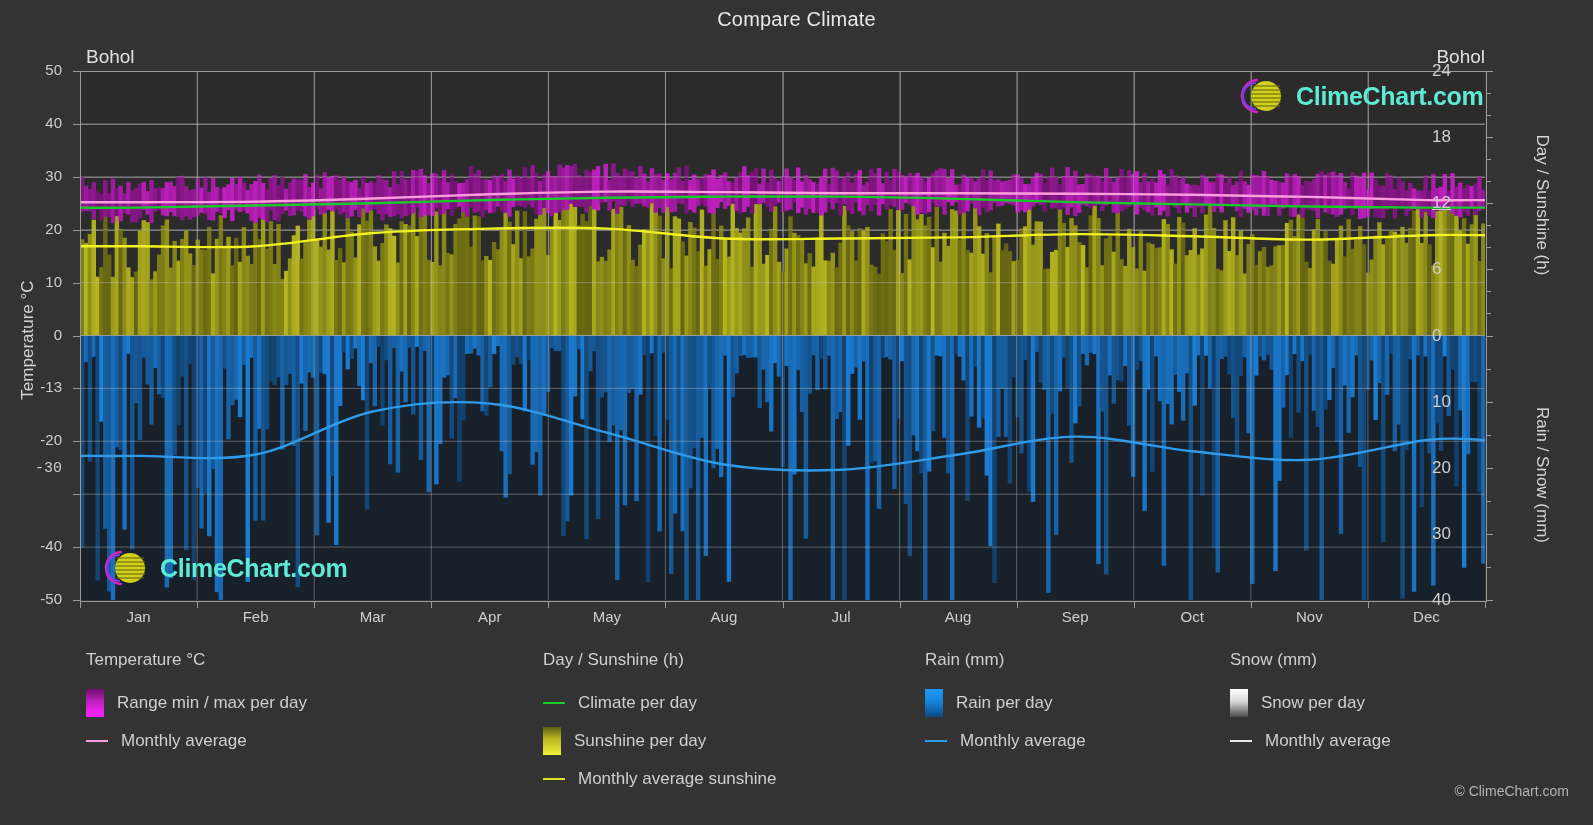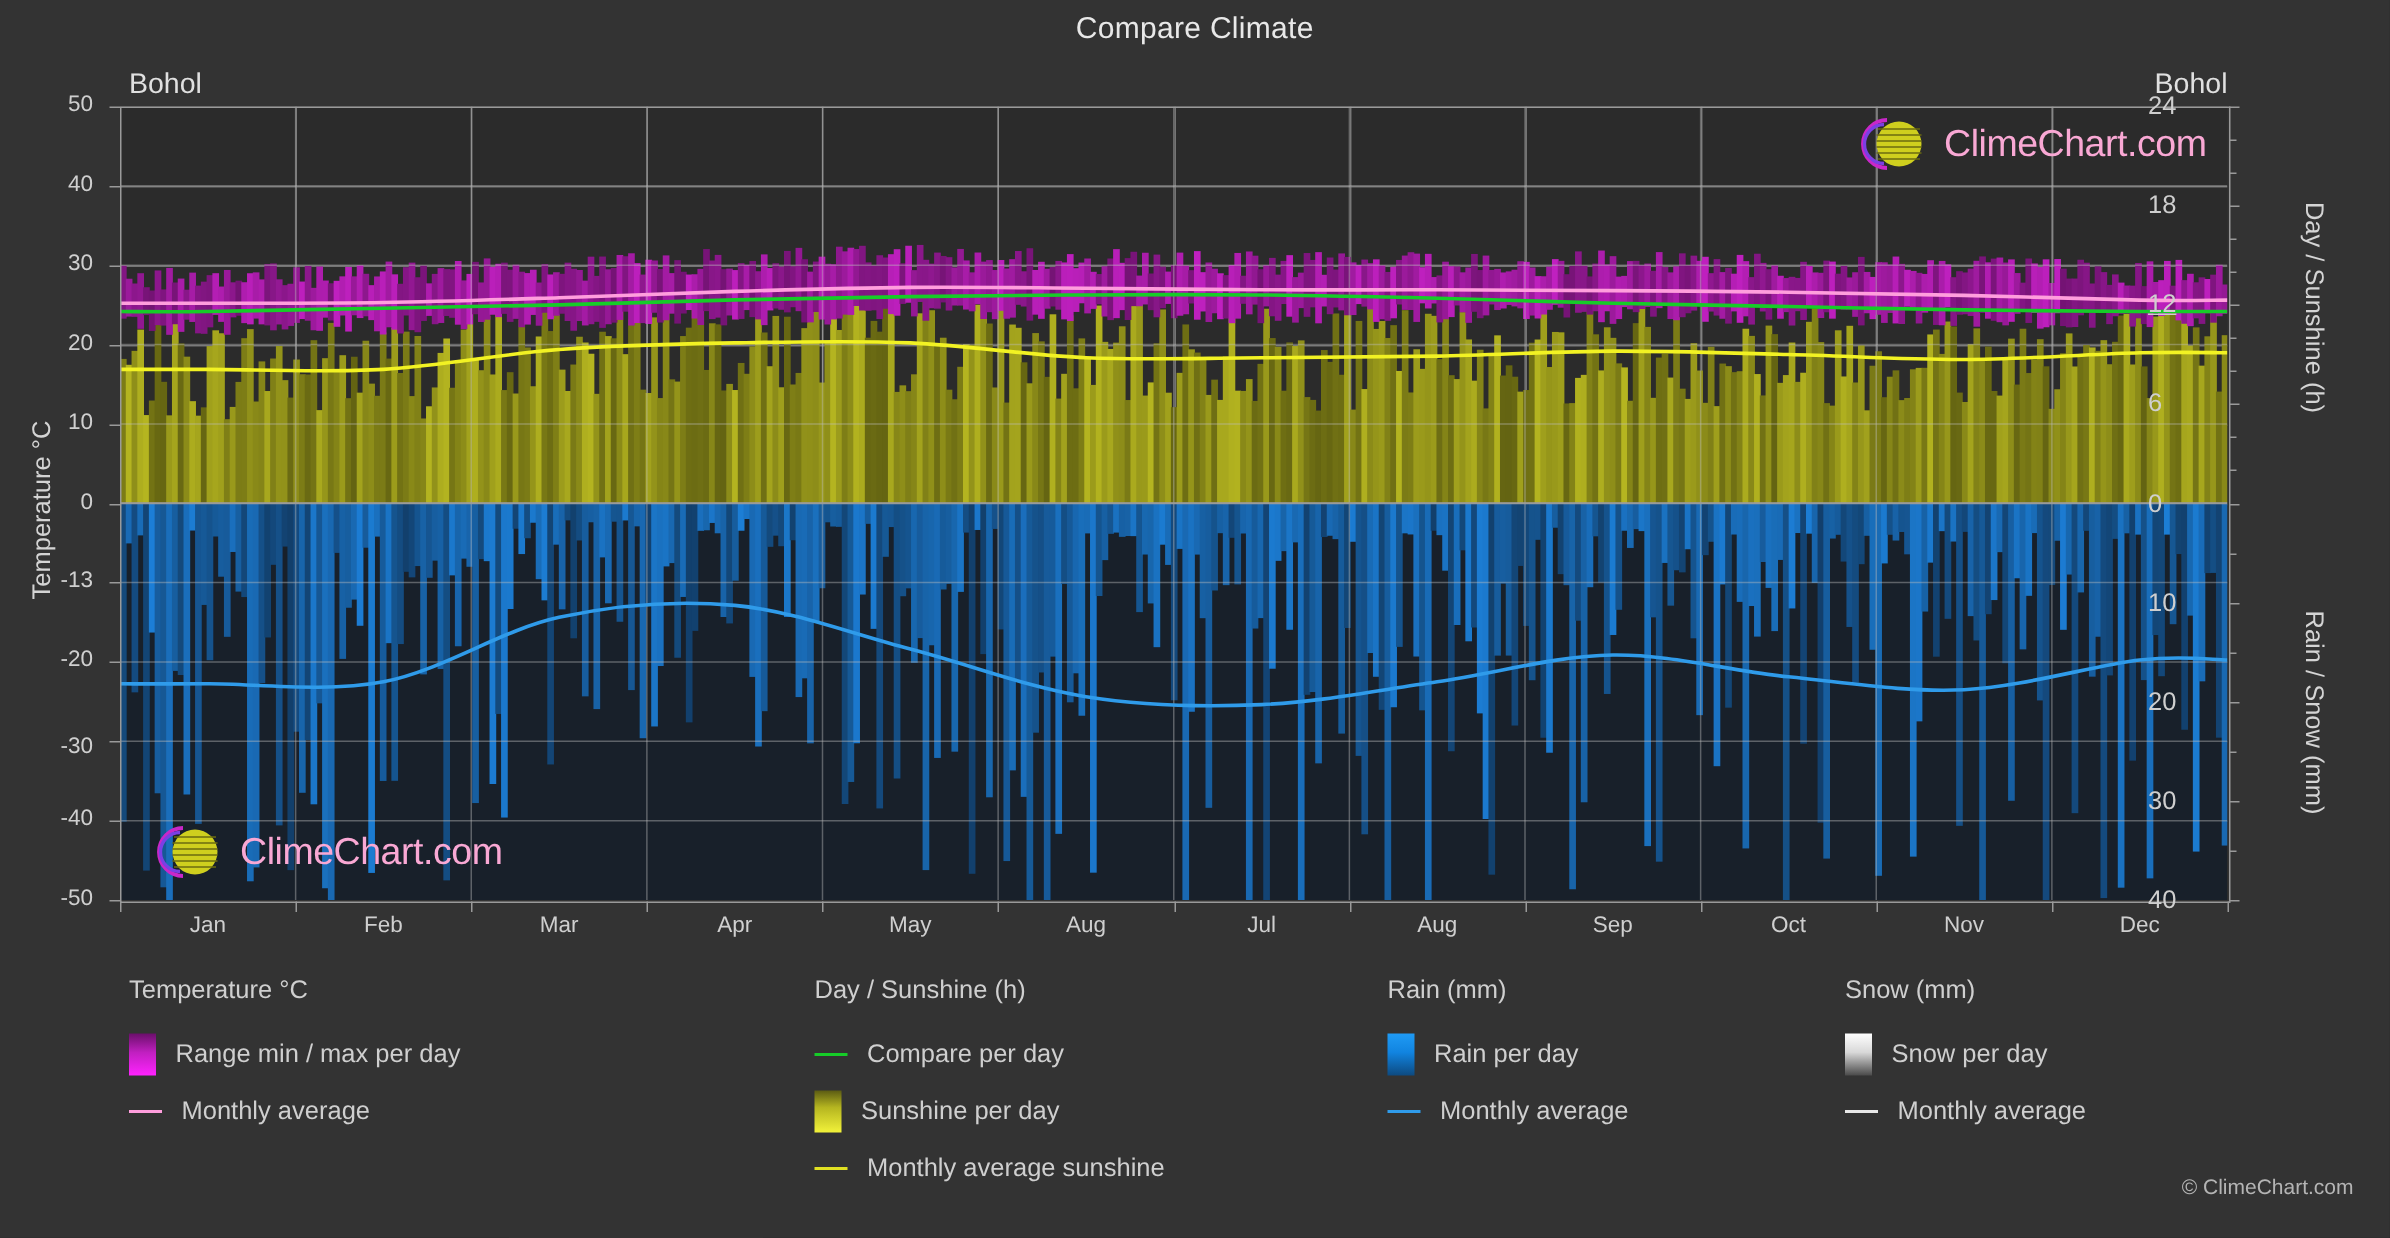--- a/index.html
+++ b/index.html
@@ -209,23 +209,24 @@
   .watermark {
     position: absolute;
     display: flex;
     align-items: center;
     pointer-events: none;
   }
   #watermark-top   { left: 1232px; top: 76px; }
   #watermark-bottom{ left: 96px;  top: 548px; }
   .wm-text {
     font-size: 25px;
-    color: #f9a8d4;
+    color: #5eead4;
     margin-left: 6px;
     letter-spacing: -0.3px;
+    font-weight: bold;
   }
   #watermark-bottom .wm-text { font-size: 25px; }
 </style>
 </head>
 <body>
 
 <div id="root">
 
   <div id="title">Compare Climate</div>
 
@@ -1404,21 +1405,21 @@
       <div class="tick-left" style="left: 0px; top: 219.7px;">20</div>
       <div class="tick-mark-left" style="top: 229.7px;"></div>
       <div class="tick-left" style="left: 0px; top: 272.6px;">10</div>
       <div class="tick-mark-left" style="top: 282.6px;"></div>
       <div class="tick-left" style="left: 0px; top: 325.5px;">0</div>
       <div class="tick-mark-left" style="top: 335.5px;"></div>
       <div class="tick-left" style="left: 0px; top: 378.4px;">-13</div>
       <div class="tick-mark-left" style="top: 388.4px;"></div>
       <div class="tick-left" style="left: 0px; top: 431.3px;">-20</div>
       <div class="tick-mark-left" style="top: 441.3px;"></div>
-      <div class="tick-left" style="left: 0px; top: 489px;">-30</div>
+      <div class="tick-left" style="left: 0px; top: 460px; font-family: Liberation Mono, monospace;">-30</div>
       <div class="tick-mark-left" style="top: 494.2px;"></div>
       <div class="tick-left" style="left: 0px; top: 537.1px;">-40</div>
       <div class="tick-mark-left" style="top: 547.1px;"></div>
       <div class="tick-left" style="left: 0px; top: 590px;">-50</div>
       <div class="tick-mark-left" style="top: 600px;"></div>
       <div class="tick-right" style="top: 61px;">24</div>
       <div class="tick-mark-right" style="top: 71px;"></div>
       <div class="tick-right" style="top: 127.125px;">18</div>
       <div class="tick-mark-right" style="top: 137.125px;"></div>
       <div class="tick-right" style="top: 193.25px; text-decoration: underline;">12</div>
@@ -1518,21 +1519,21 @@
       <div class="legend-row">
         <span class="legend-line" style="background:#ff9edd;"></span>
         <span class="legend-label">Monthly average</span>
       </div>
     </div>
 
     <div class="legend-col" id="legend-col-day">
       <div class="legend-head">Day / Sunshine (h)</div>
       <div class="legend-row">
         <span class="legend-line" style="background:#16cc28;"></span>
-        <span class="legend-label">Compare per day</span>
+        <span class="legend-label">Climate per day</span>
       </div>
       <div class="legend-row">
         <span class="legend-swatch" style="background:linear-gradient(180deg,#5c5c13 0%,#b5b520 40%,#f2f23a 100%);"></span>
         <span class="legend-label">Sunshine per day</span>
       </div>
       <div class="legend-row">
         <span class="legend-line" style="background:#e0e022;"></span>
         <span class="legend-label">Monthly average sunshine</span>
       </div>
     </div>

